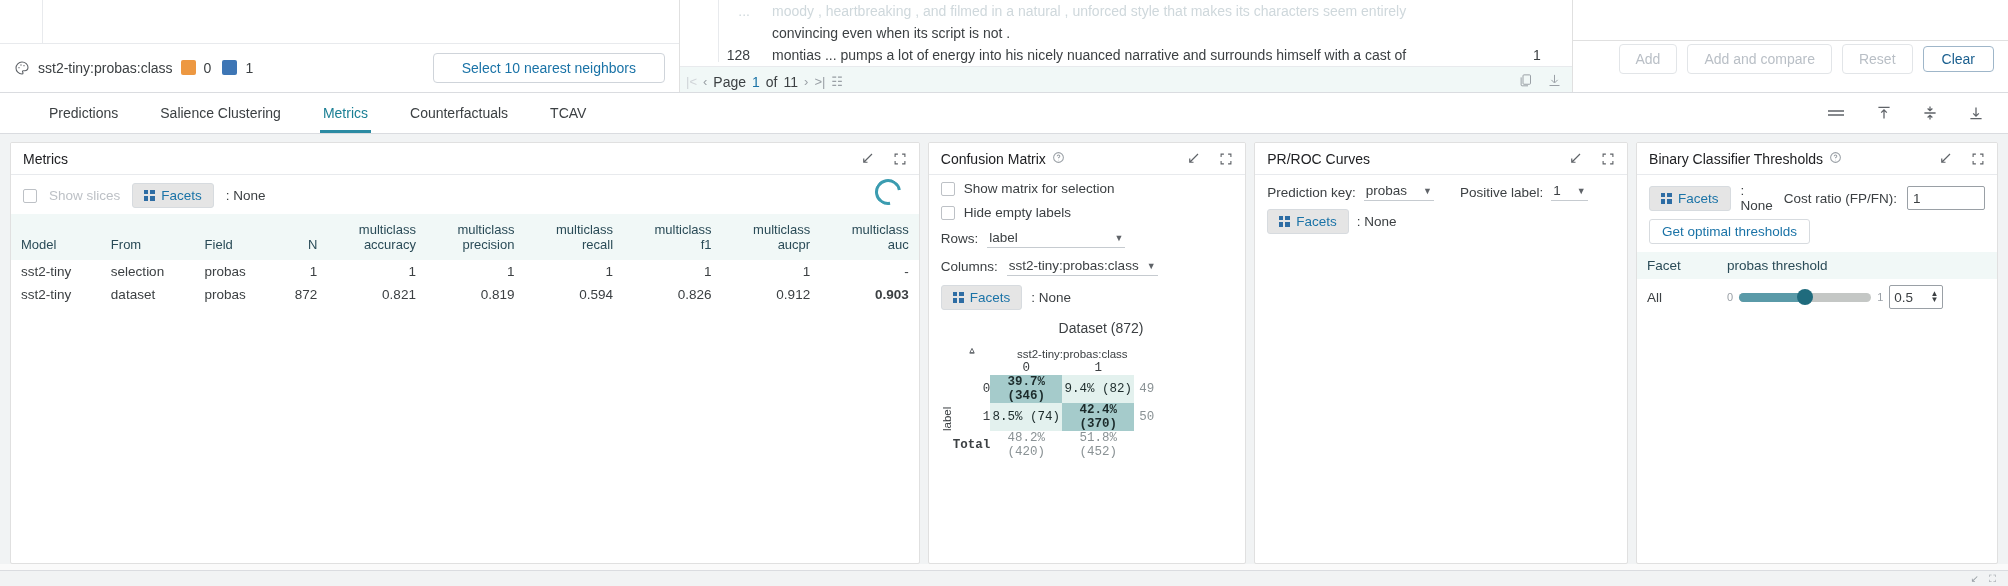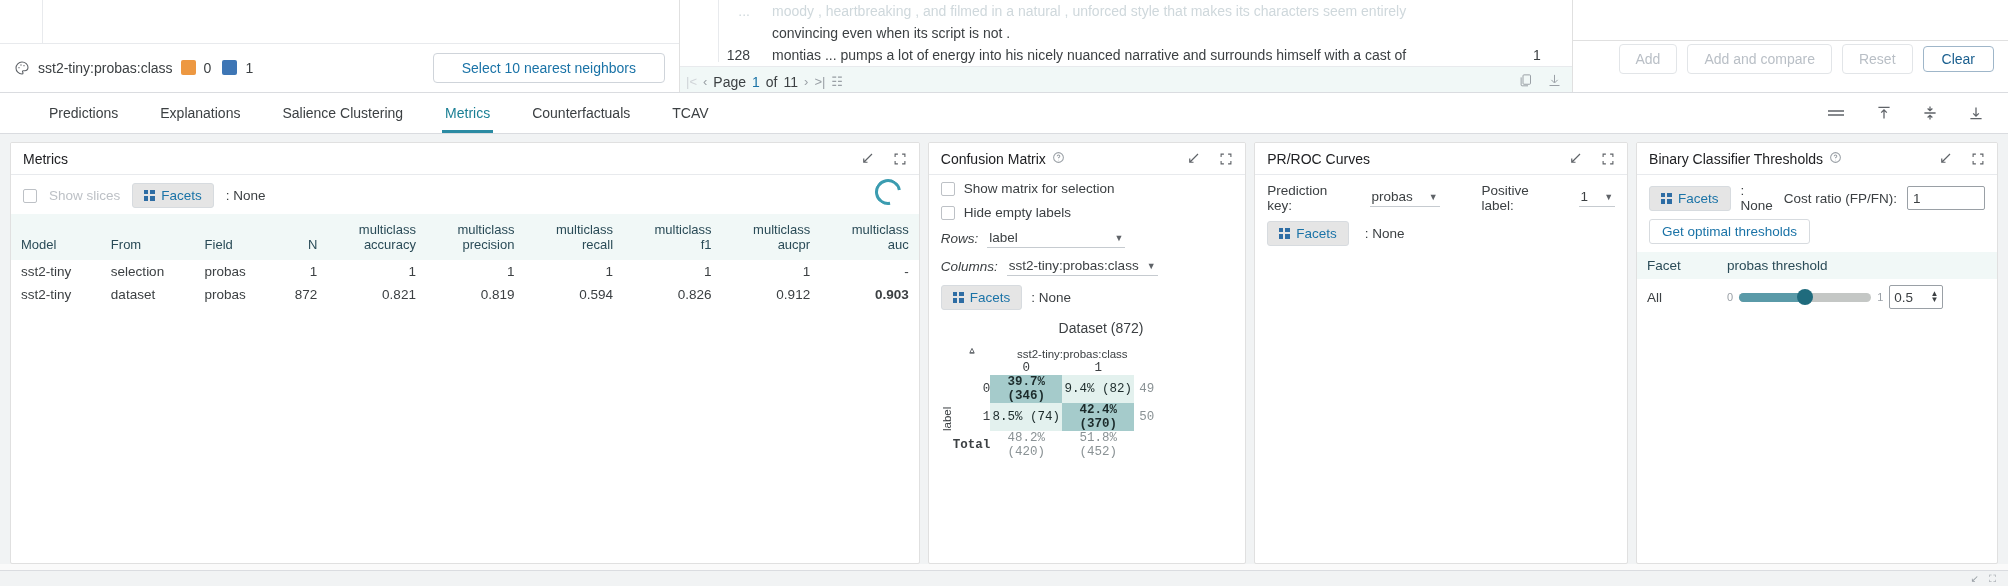--- a/index.html
+++ b/index.html
@@ -140,42 +140,42 @@
   .th-wrap { display:block; }
 
   
   .cm-body { padding:6px 12px 0 12px; font-size:13px; overflow:hidden;}
   .cm-row { display:flex; align-items:center; gap:9px; margin-bottom:9px;}
   .cm-select {
     border-bottom:1px solid #c6cbd0; min-width:138px; display:flex; align-items:center;
     justify-content:space-between; padding:1px 2px 2px 2px; font-size:13.5px; color:#3c4043; cursor:pointer;
   }
   .caret { font-size:9px; color:#5f6368; margin-left:8px;}
-  .cm-label { font-size:13.5px; color:#3c4043;font-style:italic; }
+  .cm-label { font-size:13.5px; color:#3c4043; }
   .cm-grid-wrap { margin-top:10px; }
   .cm-dataset-title { text-align:center; font-size:14px; color:#3c4043; margin-bottom:10px; padding-left:28px;}
   .cm-colhdr { text-align:center; font-size:12.5px; color:#3c4043; margin-bottom:6px;}
   .cm-table { border-collapse:collapse; font-family:"Liberation Mono", monospace; font-size:12.5px; }
   .cm-table td { padding:0; }
   .cm-axis-v {
     writing-mode: vertical-rl; transform: rotate(180deg);
     font-family:"Liberation Sans", sans-serif; font-size:11.5px; color:#3c4043;
     padding-right:4px;
   }
   .cm-rowlabel { text-align:right; padding-right:8px; font-family:"Liberation Mono", monospace; font-size:12.5px;}
   .cm-cell { width:72px; height:22px; text-align:center; font-size:12.5px; }
   .cm-cell.dark { background:#a5cbcb; font-weight:700; color:#1c2b2b;}
   .cm-cell.light { background:#e3f1ee; color:#1c2b2b;}
   .cm-tot { color:#8a9295; text-align:center; font-size:12.5px;}
   .cm-totlabel { color:#3c4043; text-align:right; padding-right:8px; font-weight:700; font-size:12.5px;}
   .cm-sort-icon { font-size:11px; color:#5f6368; }
 
   
   .pr-ctrl { padding:8px 12px 0 12px; }
-  .pr-line { display:flex; align-items:center; gap:16px; margin-bottom:8px; font-size:13.5px;}
+  .pr-line { display:flex; align-items:center; gap:8px; margin-bottom:8px; font-size:13.5px;}
   .pr-select { border-bottom:1px solid #c6cbd0; padding:0 2px 2px 2px; display:flex; align-items:center; gap:8px; cursor:pointer;}
 
   
   .th-ctrl { padding:8px 12px 0 12px; }
   .th-line1 { display:flex; align-items:center; gap:10px; margin-bottom:6px; flex-wrap:nowrap;}
   .cost-label { font-size:13.5px; color:#3c4043; white-space:nowrap;}
   .cost-input {
     width:78px; height:24px; border:1px solid #9aa0a6; border-radius:2px;
     font-size:13.5px; padding:0 5px; font-family:"Liberation Sans", sans-serif; color:#3c4043;
   }
@@ -291,23 +291,20 @@
         <button class="btn-active">Clear</button>
       </div>
     </div>
   </div>
 
   <div class="tabbar">
     <div class="tab-left-pad"></div>
     <div class="tabs">
       <div class="tab">
           <span>Predictions</span>
-        </div>
-      <div class="tab">
-          <span>Explanations</span>
         </div>
       <div class="tab">
           <span>Salience Clustering</span>
         </div>
       <div class="tab active">
           <span>Metrics</span>
         </div>
       <div class="tab">
           <span>Counterfactuals</span>
         </div>

